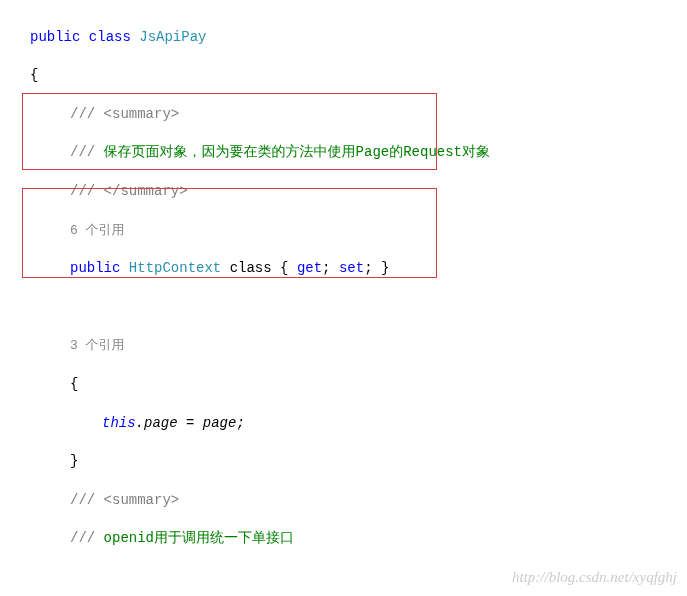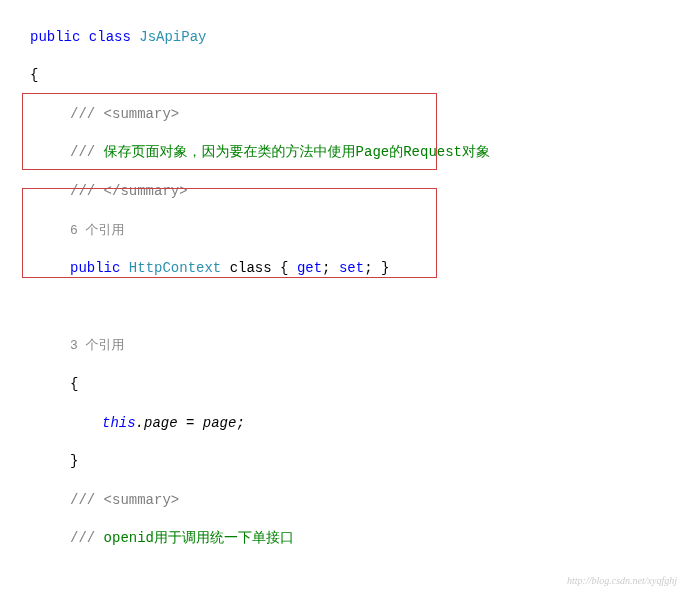--- a/index.html
+++ b/index.html
@@ -38,21 +38,21 @@
   }
   .box1 { left: 22px; top: 93px; width: 413px; height: 75px; }
   .box2 { left: 22px; top: 188px; width: 413px; height: 88px; }
   .watermark {
     position: absolute;
     right: 10px;
     bottom: 8px;
     color: #ccc;
     font-family: Georgia, serif;
     font-style: italic;
-    font-size: 10px;
+    font-size: 15px;
     pointer-events: none;
   }
 </style>
 </head>
 <body>
 
 <div class="code">
 <div class="line ind1"><span class="kw">public</span> <span class="kw">class</span> <span class="type">JsApiPay</span></div>
 <div class="line ind1"><span>{</span></div>
 <div class="line ind2"><span class="comment">/// &lt;summary&gt;</span></div>

